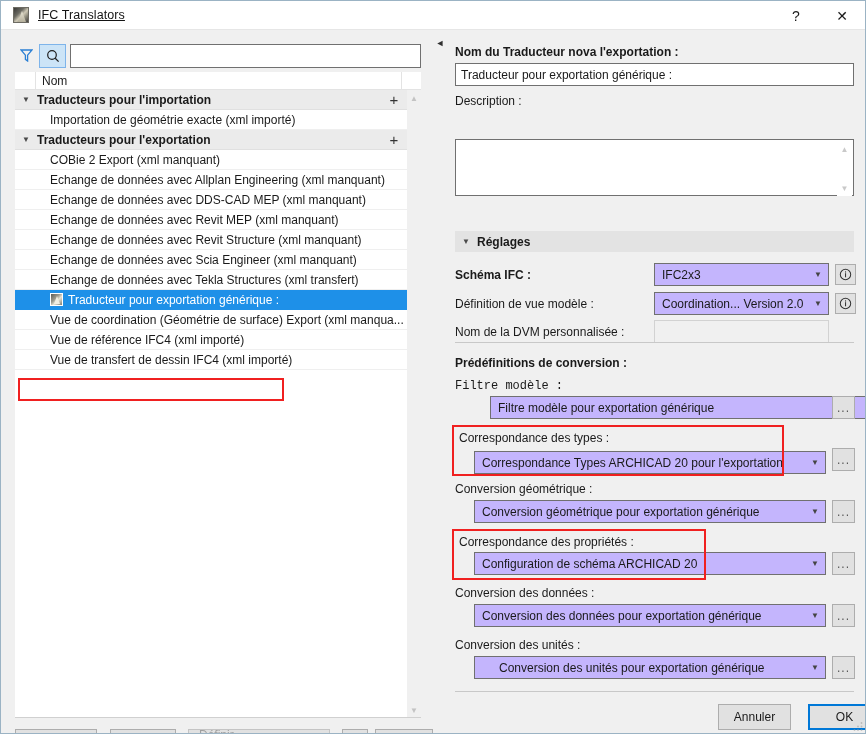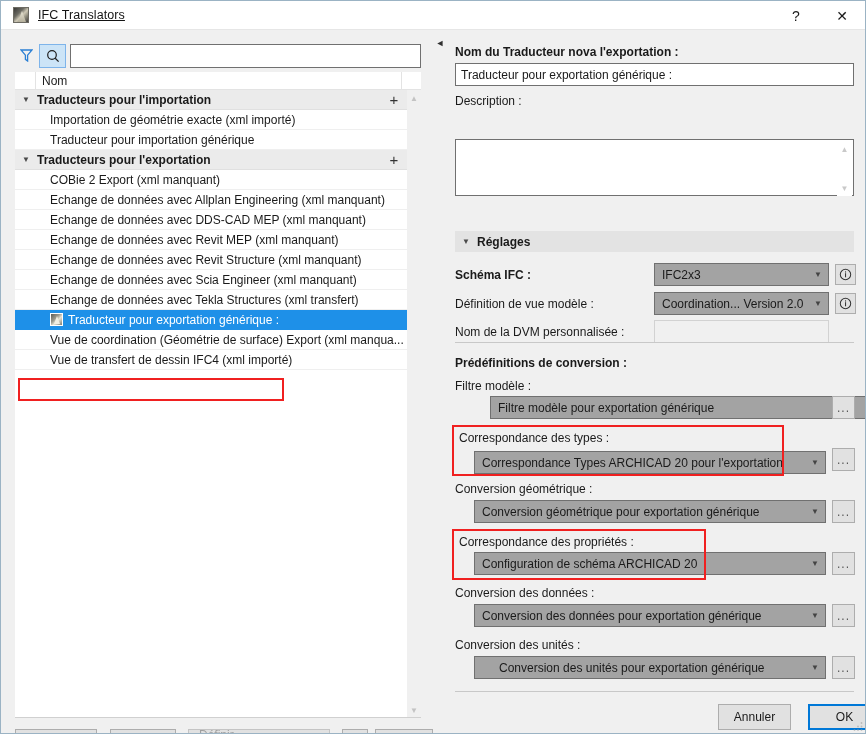--- a/index.html
+++ b/index.html
@@ -288,21 +288,21 @@
     background: #e3e3e3;
     display: flex; align-items: center;
     font-size: 12px; font-weight: bold; color:#1a1a1a;
     cursor: default;
   }
   #reglages-bar .tw { width: 22px; text-align:center; font-size:8px; color:#4a4a4a; font-weight:normal;}
 
   .combo {
     position: absolute;
     height: 23px;
-    background: #a3a3a3;
+    background: #c4b5fd;
     border: 1px solid #707070;
     display: flex; align-items: center;
     font-size: 12px; color: #1a1a1a;
     cursor: default;
     padding-left: 7px;
   }
   .combo .cb-text { flex: 1 1 auto; overflow:hidden; white-space:nowrap; text-overflow:ellipsis; }
   .combo .cb-arrow {
     width: 20px; flex: 0 0 auto;
     text-align: center; font-size: 8px; color: #444;
@@ -400,24 +400,20 @@
         <div class="row group">
           <div class="twisty">▼</div>
           <div class="lbl">Traducteurs pour l'importation</div>
           <div class="plus">+</div>
         </div>
 
         <div class="row">
           <div class="indent"></div>
           <div class="lbl">Importation de géométrie exacte (xml importé)</div>
         </div>
-        <div class="row">
-          <div class="indent"></div>
-          <div class="lbl">Traducteur pour importation générique</div>
-        </div>
 
         <div class="row group">
           <div class="twisty">▼</div>
           <div class="lbl">Traducteurs pour l'exportation</div>
           <div class="plus">+</div>
         </div>
 
         <div class="row">
           <div class="indent"></div>
           <div class="lbl">COBie 2 Export (xml manquant)</div>
@@ -449,20 +445,24 @@
 
         <div class="row selected">
           <div class="indent"></div>
           <div class="mini-icon"></div>
           <div class="lbl">Traducteur pour exportation générique :</div>
         </div>
 
         <div class="row">
           <div class="indent"></div>
           <div class="lbl">Vue de coordination (Géométrie de surface) Export (xml manqua...</div>
+        </div>
+        <div class="row">
+          <div class="indent"></div>
+          <div class="lbl">Vue de référence IFC4 (xml importé)</div>
         </div>
         <div class="row">
           <div class="indent"></div>
           <div class="lbl">Vue de transfert de dessin IFC4 (xml importé)</div>
         </div>
 
       </div>
 
       <div id="list-sb">
         <div class="sb-arrow" id="sb-up">▲</div>
@@ -541,21 +541,21 @@
 
     <div class="r-label" style="left:9px; top:295px;">Nom de la DVM personnalisée :</div>
     <div class="combo empty" style="left:208px; top:290px; width:175px;">
       <span class="cb-text"></span>
     </div>
 
     <div id="hr-1"></div>
 
     <div class="r-label bold" style="left:9px; top:326px;">Prédéfinitions de conversion :</div>
 
-    <div class="r-label" style="left:9px; top:349px;">Filtre modèle :</div>
+    <div class="r-label" style="left:9px; top:349px;font-family:Liberation Mono, monospace;">Filtre modèle :</div>
     <div class="combo" style="left:44px; top:366px; width:391px;">
       <span class="cb-text">Filtre modèle pour exportation générique</span>
       <span class="cb-arrow">▼</span>
     </div>
     <div class="dots-btn" style="left:386px; top:366px;">...</div>
 
     <div class="r-label" style="left:13px; top:401px;">Correspondance des types :</div>
     <div class="combo" style="left:28px; top:421px; width:352px;">
       <span class="cb-text">Correspondance Types ARCHICAD 20 pour l'exportation</span>
       <span class="cb-arrow">▼</span>

